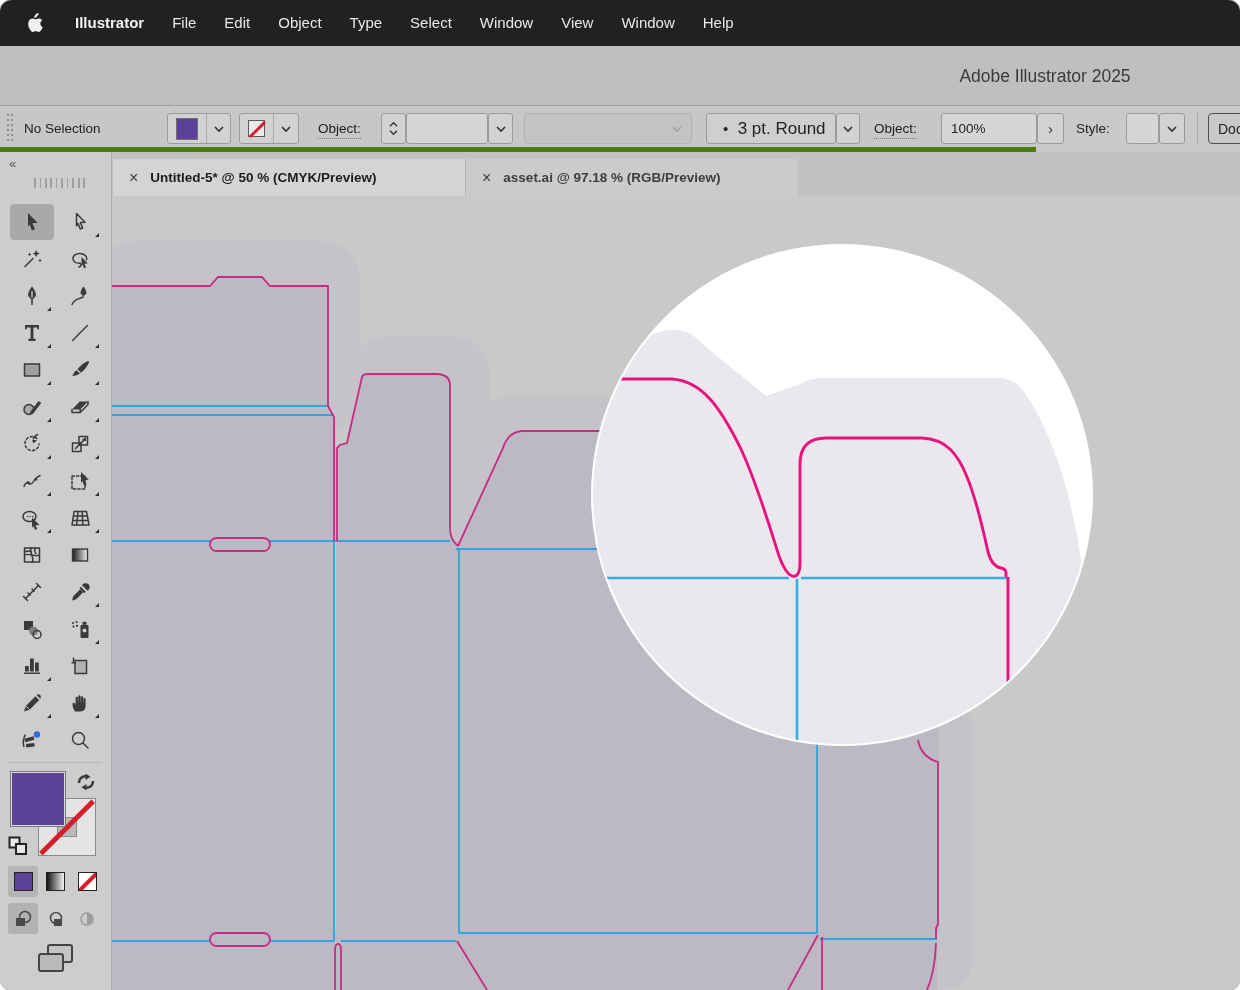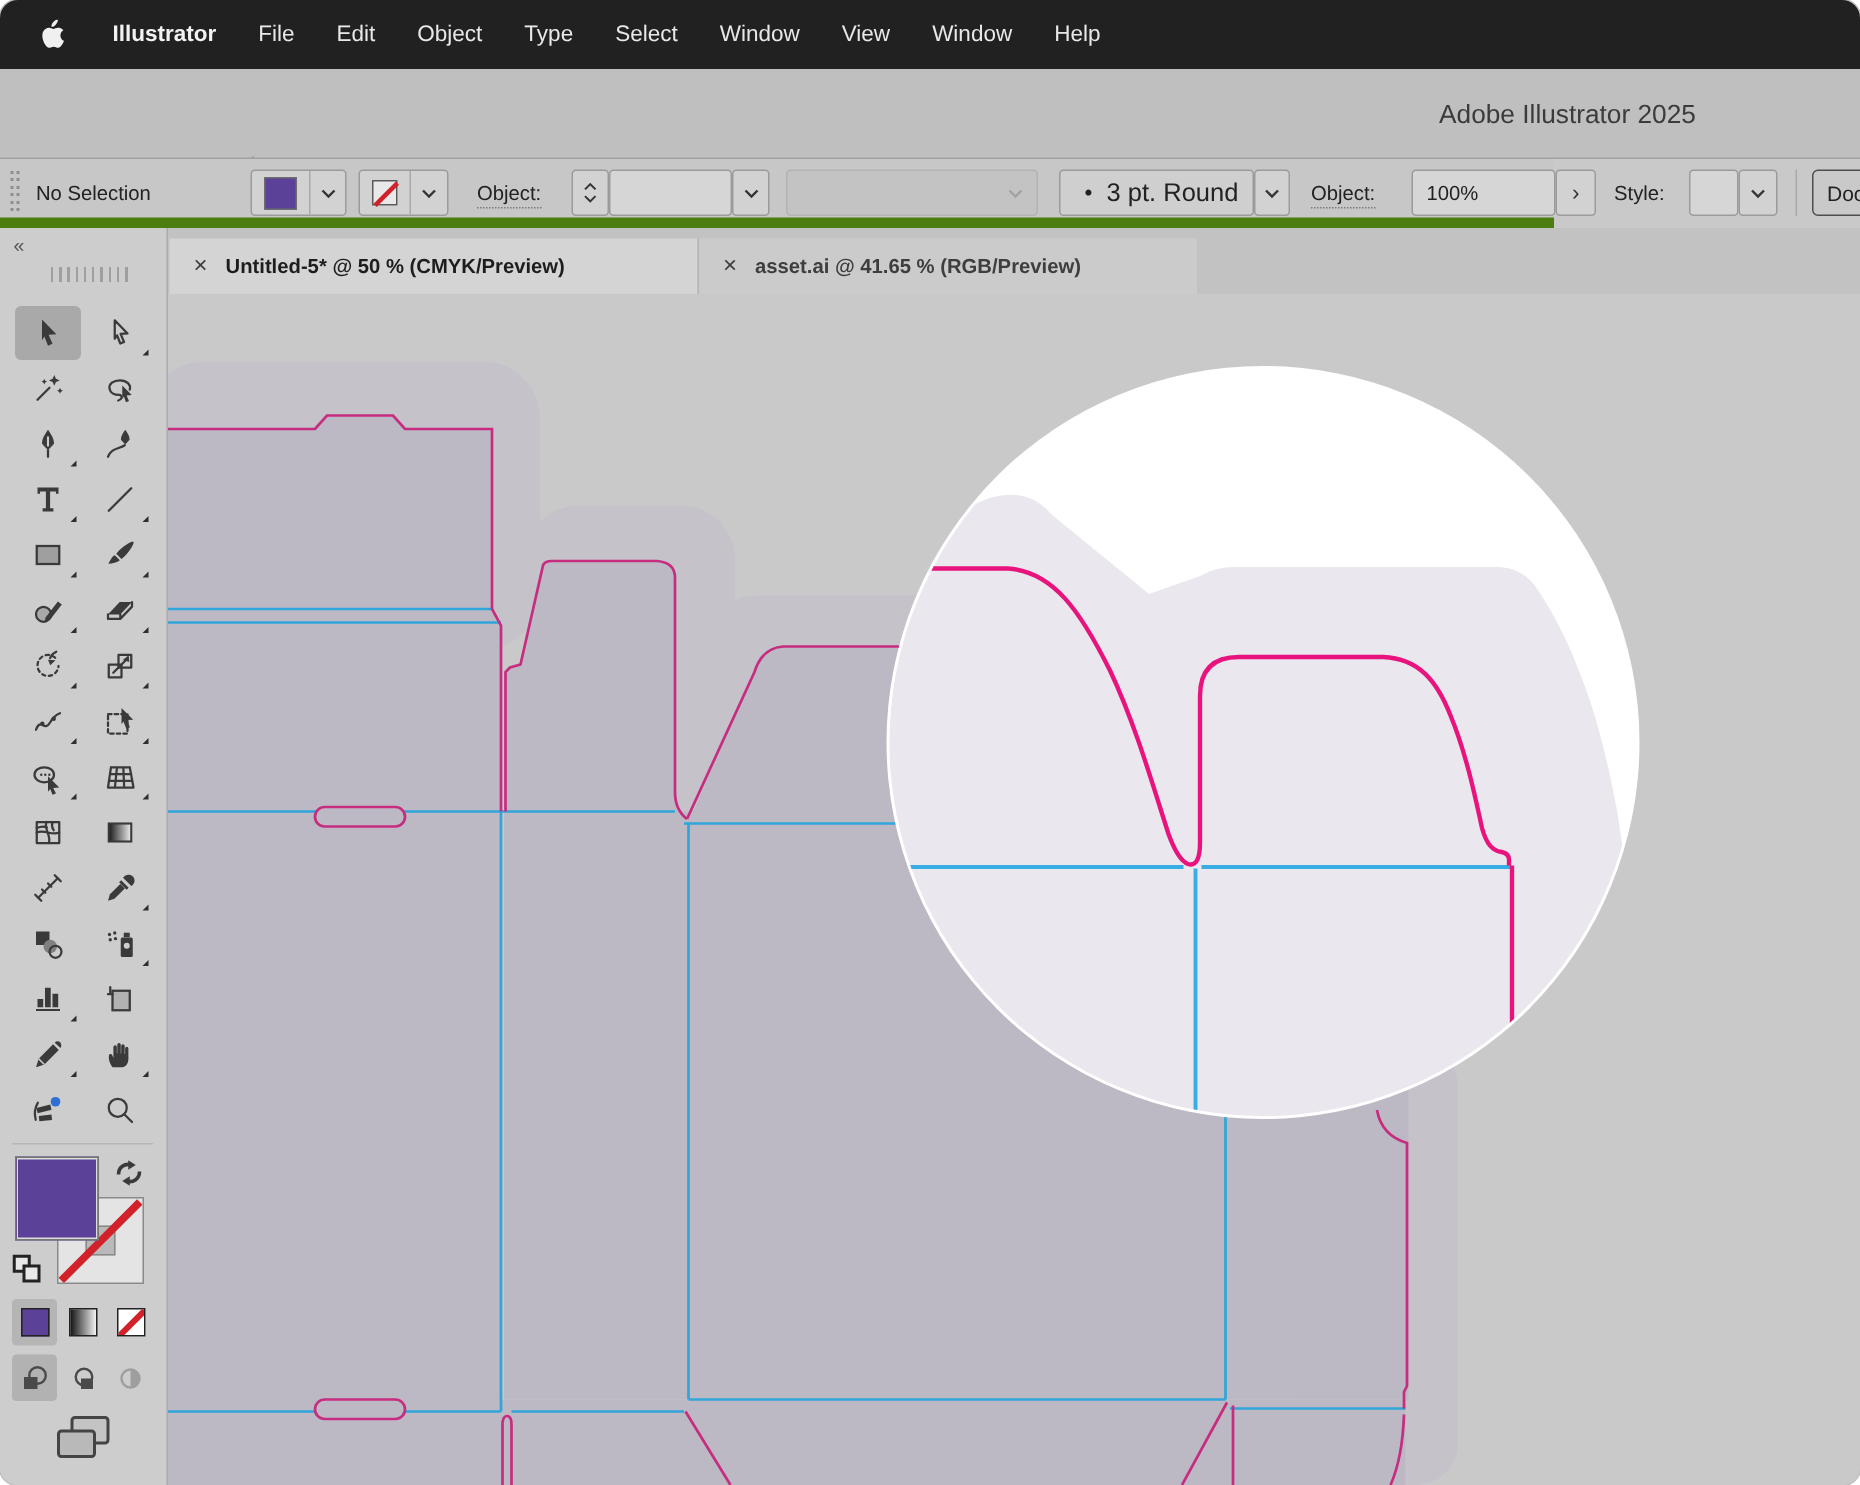--- a/index.html
+++ b/index.html
@@ -27,21 +27,21 @@
   .light{position:absolute;top:64px;width:15px;height:15px;border-radius:50%;}
   #light-close{left:11px;background:var(--traffic-red);}
   #light-close::after{content:"";position:absolute;left:5px;top:5px;width:5px;height:5px;border-radius:50%;background:#8c3a30;}
   #light-min{left:37px;background:var(--traffic-yellow);}
   #light-zoom{left:62px;background:var(--traffic-green);}
   #home-btn{position:absolute;left:118px;top:58px;width:30px;height:32px;}
   #tb-divider{position:absolute;left:168px;top:58px;width:1px;height:36px;background:#9e9e9e;}
   #tb-title{position:absolute;left:850px;top:0;width:390px;height:60px;line-height:60px;text-align:center;font-size:17.5px;color:#3b3b3b;}
 
   
-  #controlbar{position:absolute;left:0;top:106px;width:1036px;height:46px;background:var(--controlbar-bg);border-bottom:7px solid #4d7c0f;font-size:13.5px;color:#222;}
+  #controlbar{position:absolute;left:0;top:106px;width:1036px;height:46px;background:var(--controlbar-bg);border-bottom:5px solid #4d7c0f;font-size:13.5px;color:#222;}
   #cb-grip{position:absolute;left:7px;top:8px;width:7px;height:30px;background-image:repeating-linear-gradient(#8f8f8f 0 2px,transparent 2px 5px);background-size:2px 100%;background-position:0 0,5px 0;background-repeat:repeat-y, repeat-y;}
   #cb-grip::after{content:"";position:absolute;left:4px;top:0;width:2px;height:30px;background-image:repeating-linear-gradient(#8f8f8f 0 2px,transparent 2px 5px);}
   #no-selection{position:absolute;left:24px;top:0;line-height:45px;}
   .cb-box{position:absolute;top:7px;height:31px;background:#d2d2d2;border:1px solid var(--ui-border);border-radius:3px;display:flex;align-items:center;}
   .chev{display:inline-block;width:12px;height:8px;}
   .cb-label{position:absolute;top:0;line-height:45px;border-bottom:0;}
   .cb-label span{border-bottom:1px dotted #7a7a7a;padding-bottom:2px;}
   #fill-combo{left:167px;width:64px;}
   #fill-combo .swatch{width:22px;height:22px;margin-left:8px;background:var(--fill-purple);border:1px solid #6e6e6e;}
   #fill-combo .sep,#stroke-none-combo .sep{width:1px;height:29px;background:#a9a9a9;margin-left:8px;}
@@ -231,21 +231,21 @@
     <div class="cb-box" id="doc-button">Doc</div>
   </div>
 
   <div id="tabstrip">
     <div class="doc-tab" id="tab-1">
       <span class="x">×</span>
       <span>Untitled-5* @ 50 % (CMYK/Preview)</span>
     </div>
     <div class="doc-tab" id="tab-2">
       <span class="x">×</span>
-      <span>asset.ai @ 41.65 % (RGB/Preview)</span>
+      <span>asset.ai @ 97.18 % (RGB/Preview)</span>
     </div>
   </div>
 
   <div id="sidebar">
     <span id="sb-collapse">«</span>
     <div id="sb-grip"></div>
 
     <div id="tools">
       <div class="trow">
         <div class="tcell c1 selected">

